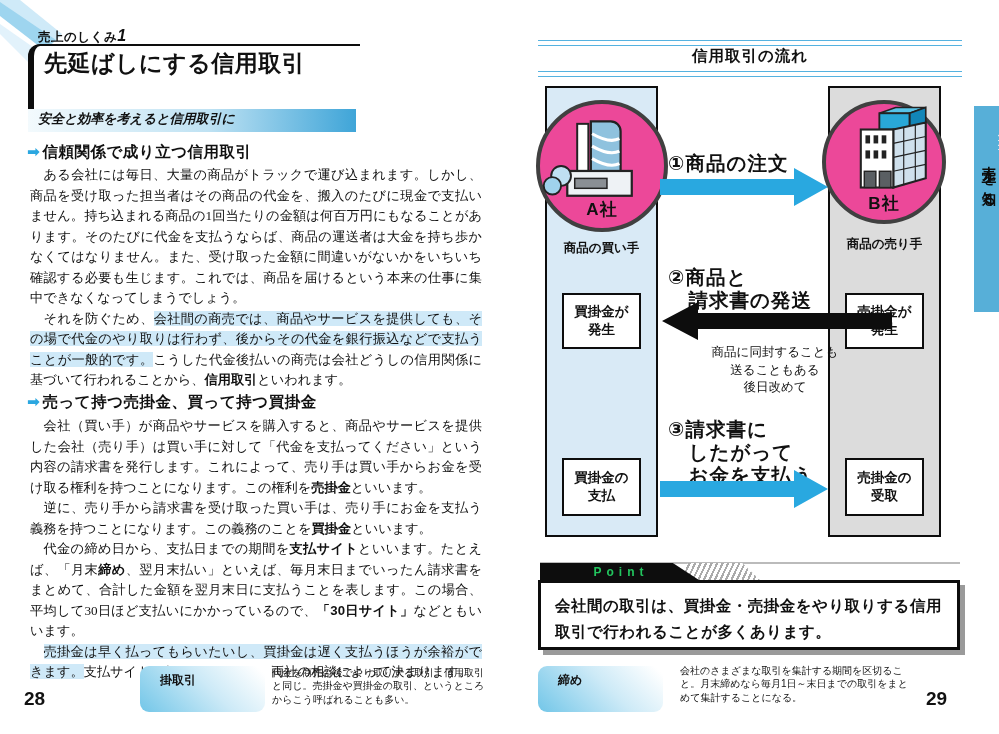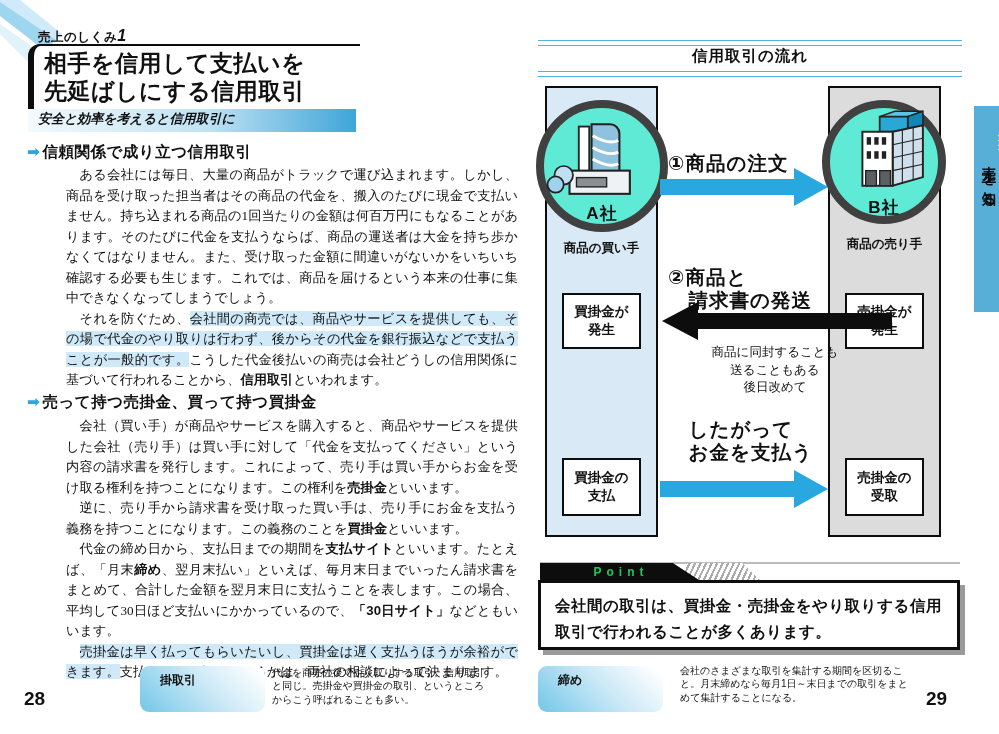--- a/index.html
+++ b/index.html
@@ -14,37 +14,37 @@
   .title-block{left:28px;top:44px;width:316px;height:62px;background:#fff;
      border-left:6px solid #0d0d0d;border-top:2.5px solid #0d0d0d;border-top-left-radius:12px;
      padding:3px 0 0 10px;}
   .title-block .tl{font-size:23px;font-weight:900;line-height:28px;letter-spacing:.5px;}
   .subtitle-bar{left:28px;top:109px;width:318px;height:23px;
      background:linear-gradient(to right,#f3fafd 0%,#bfe2f3 55%,#3fa5d8 100%);
      font-size:13px;font-weight:bold;line-height:19px;padding-left:10px;font-style:italic;}
   .sec-head{font-size:15.5px;font-weight:800;letter-spacing:.5px;}
   .sec-head .arr{color:#2ba7e0;font-family:"DejaVu Sans",sans-serif;margin-right:2px;}
   .bodytext{width:452px;font-family:"Liberation Serif","DejaVu Serif",serif;
-     font-size:13.2px;line-height:20.5px;text-align:justify;margin-left:36px;}
+     font-size:13.2px;line-height:20.5px;text-align:justify;}
   .seg-n{}
   .seg-b{font-weight:bold;font-family:"Liberation Sans","DejaVu Sans",sans-serif;}
   .seg-hl{background:#cfe9f8;}
 
   
   .pagenum{font-size:19px;font-weight:bold;}
   .term-box{width:125px;height:46px;border-radius:9px;
      background:linear-gradient(225deg,#ffffff 5%,#cdeaf7 45%,#72c6e8 100%);
      font-size:12px;font-weight:bold;padding:6px 0 0 20px;box-sizing:border-box;}
   .def-text{width:222px;font-size:10px;line-height:13.4px;}
 
   
   .dbl-rule{width:424px;height:4px;border-top:1.5px solid #55b2e0;border-bottom:1.5px solid #55b2e0;}
   .fig-title{left:538px;top:46px;width:424px;text-align:center;font-size:15.5px;font-weight:800;letter-spacing:1px;}
   .col{border:2.5px solid #0d0d0d;box-sizing:border-box;}
-  .circ{border-radius:50%;background:#5eead4;border:8px solid #404040;box-sizing:border-box;}
+  .circ{border-radius:50%;background:#ec4899;border:4px solid #404040;box-sizing:border-box;}
   .corp-name{font-size:17px;font-weight:800;text-align:center;letter-spacing:1px;}
   .corp-role{font-size:12.5px;font-weight:bold;text-align:center;}
   .flow-box{background:#fff;border:2px solid #0d0d0d;box-sizing:border-box;
      font-size:13.5px;font-weight:600;text-align:center;display:flex;flex-direction:column;justify-content:center;}
   .step-label{font-size:19.5px;font-weight:900;line-height:23px;letter-spacing:1px;white-space:pre;}
   .step-note{font-size:12.5px;line-height:17.5px;text-align:center;font-weight:500;}
 
   
   .point-banner{left:540px;top:563px;width:162px;height:19px;background:#0d0d0d;
      color:#22c55e;font-size:12px;font-weight:bold;letter-spacing:5px;text-align:center;line-height:19px;
@@ -73,21 +73,20 @@
     <polygon points="0,0 20,0 62,34 46,50 0,14" fill="#cfeaf8"></polygon>
     <polygon points="0,2 56,40 44,50 0,16" fill="#9ed5ef"></polygon>
     <polygon points="0,24 40,52 28,62 0,34" fill="#e2f2fb"></polygon>
   </svg>
 
   <div class="abs kicker">
     <span>売上のしくみ</span><b>1</b>
   </div>
 
   <div class="abs title-block">
-    <div class="tl">相手を信用して支払いを</div>
     <div class="tl">先延ばしにする信用取引</div>
   </div>
 
   <div class="abs subtitle-bar">安全と効率を考えると信用取引に</div>
 
   <div class="abs sec-head" style="left:27px;top:142px;">
     <span class="arr">➡</span><span>信頼関係で成り立つ信用取引</span>
   </div>
 
   <div class="abs bodytext" style="left:30px;top:165px;">
@@ -176,21 +175,21 @@
   <div class="abs step-label" style="left:668px;top:266px;"><div>②商品と</div><div>　請求書の発送</div></div>
   <svg class="abs" style="left:660px;top:300px;" width="232" height="42">
     <polygon points="232,13 38,13 38,2 2,21 38,40 38,29 232,29" fill="#0d0d0d"></polygon>
   </svg>
   <div class="abs step-note" style="left:655px;top:344px;width:240px;">
       <div>商品に同封することも</div>
       <div>送ることもある</div>
       <div>後日改めて</div>
     </div>
 
-  <div class="abs step-label" style="left:668px;top:418px;"><div>　したがって</div><div>　お金を支払う</div></div>
+  <div class="abs step-label" style="left:668px;top:418px;"><div>③請求書に</div><div>　したがって</div><div>　お金を支払う</div></div>
   <svg class="abs" style="left:660px;top:468px;" width="170" height="42">
     <polygon points="0,13 134,13 134,2 168,21 134,40 134,29 0,29" fill="#29a8e0"></polygon>
   </svg>
 
   <div class="abs flow-box" style="left:562px;top:458px;width:79px;height:58px;">
       <div>買掛金の</div>
       <div>支払</div>
     </div>
   <div class="abs flow-box" style="left:845px;top:458px;width:79px;height:58px;">
       <div>売掛金の</div>

